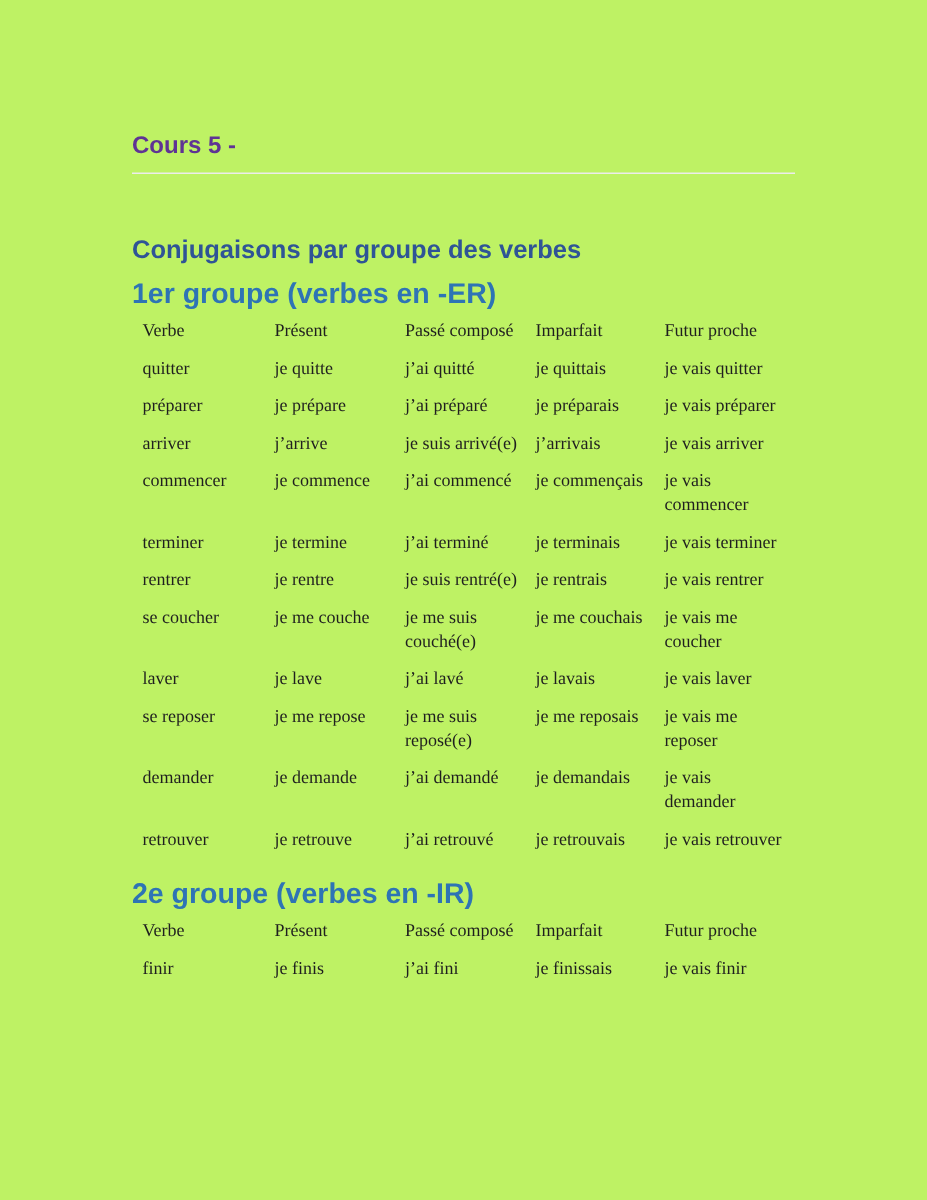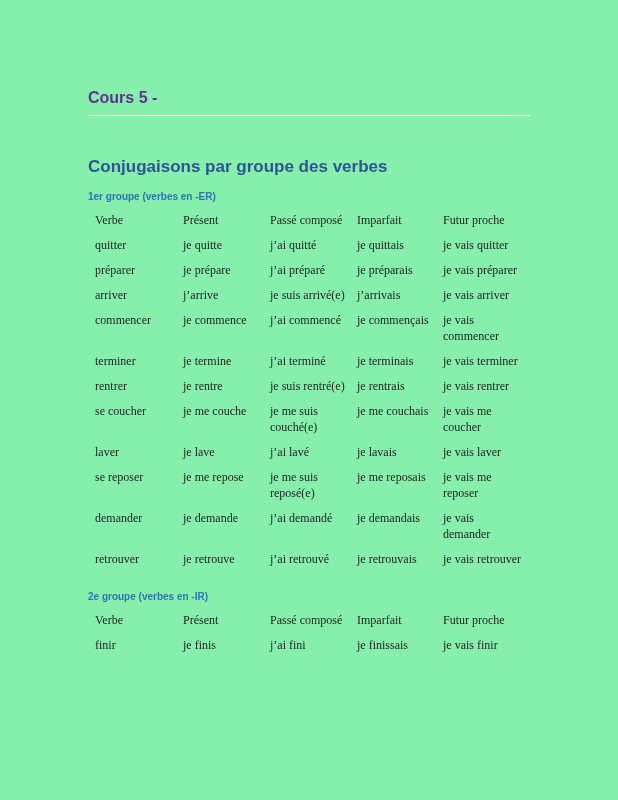--- a/index.html
+++ b/index.html
@@ -4,21 +4,21 @@
 <style>
   html, body {
     margin: 0;
     padding: 0;
     background: #ffffff;
   }
   .page {
     position: relative;
     width: 618px;
     height: 800px;
-    background: #86efac;
+    background: #bef264;
     overflow: hidden;
     font-family: "Liberation Serif", serif;
     color: #1f1f1f;
   }
   .content {
     padding: 88px 88px 0 88px;
   }
   .doc-title {
     font-family: "Liberation Sans", sans-serif;
     font-weight: bold;
@@ -34,21 +34,21 @@
     font-weight: bold;
     font-size: 17px;
     line-height: 18px;
     color: #2F5496;
     margin: 0;
     padding-top: 42px;
   }
   .group-heading {
     font-family: "Liberation Sans", sans-serif;
     font-weight: bold;
-    font-size: 10px;
+    font-size: 19px;
     line-height: 17px;
     color: #2E74B5;
     margin: 0;
     padding-top: 12px;
     padding-bottom: 3px;
   }
   .group-block + .group-block .group-heading {
     padding-top: 16px;
   }
   table.conj {

